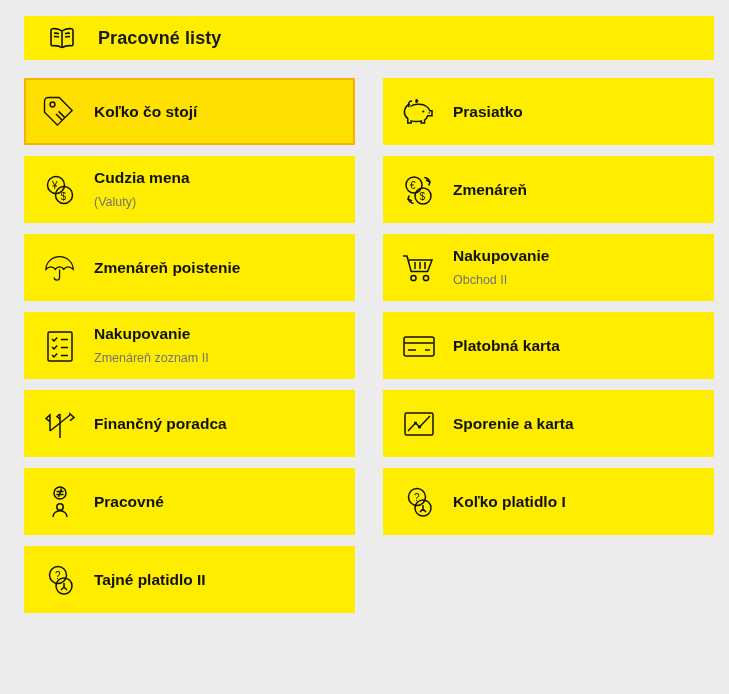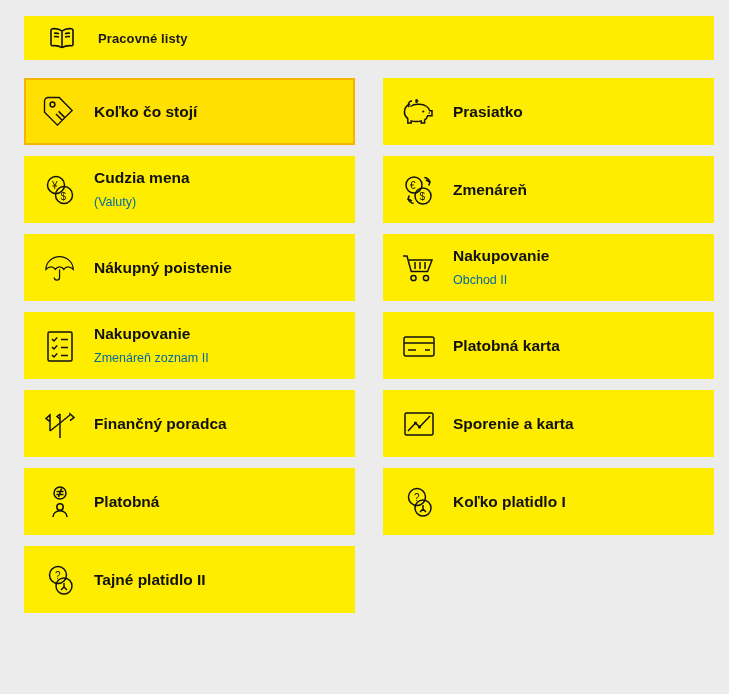--- a/index.html
+++ b/index.html
@@ -26,21 +26,21 @@
     align-items: center;
     gap: 14px;
     background: #ffed00;
     height: 44px;
     padding: 0 16px;
     box-sizing: border-box;
     width: 690px;
     margin-bottom: 18px;
   }
   .header-title {
-    font-size: 13px;
+    font-size: 18px;
     font-weight: bold;
     color: #1a1a1a;
     letter-spacing: 0.1px;
   }
   
   .grid {
     display: grid;
     grid-template-columns: 331px 331px;
     column-gap: 28px;
     row-gap: 11px;
@@ -75,21 +75,21 @@
     justify-content: center;
     line-height: 1.15;
   }
   .card-title {
     font-size: 15.5px;
     font-weight: bold;
     color: #111111;
   }
   .card-sub {
     font-size: 12.5px;
-    color: #0369a1;
+    color: #737373;
     margin-top: 8px;
   }
   .card-sub:empty { display: none; }
   svg { display: block; }
 </style>
 </head>
 <body>
 
 <div class="page">
 
@@ -174,21 +174,21 @@
     </div>
 
     <div class="card">
       <span class="card-icon">
         <svg width="40" height="38" viewBox="0 0 40 38" fill="none" stroke="#111" stroke-width="1.5">
           <path d="M4 21c0-8.3 7.2-15 16-15s16 6.7 16 15c0 0-3-3-6-3s-5 3-5 3-2-3-5-3-5 3-5 3-2-3-5-3-6 3-6 3z" transform="scale(0.85) translate(3,3)"></path>
           <path d="M20 21v9.5c0 1.7-1.4 3-3.1 3-1.7 0-3.1-1.3-3.1-3" transform="scale(0.85) translate(3,3)"></path>
         </svg>
       </span>
       <span class="card-text">
-        <span class="card-title">Nákupný poistenie</span>
+        <span class="card-title">Zmenáreň poistenie</span>
 
       </span>
     </div>
 
     <div class="card">
       <span class="card-icon">
         <svg width="40" height="36" viewBox="0 0 40 36" fill="none" stroke="#111" stroke-width="1.5">
           <path d="M4 6h4l4.2 15.5h16.4L33 10H10"></path>
           <circle cx="14.5" cy="28" r="2.6"></circle>
           <circle cx="27" cy="28" r="2.6"></circle>
@@ -267,21 +267,21 @@
     <div class="card">
       <span class="card-icon">
         <svg width="40" height="40" viewBox="0 0 40 40" fill="none" stroke="#111" stroke-width="1.5">
           <circle cx="20" cy="11" r="6"></circle>
           <path d="M16.5 9.5h7M16.5 12.5h7M21.5 6.5l-3 8.5"></path>
           <circle cx="20" cy="25" r="3.2"></circle>
           <path d="M13 35c0-3.6 3.1-6.2 7-6.2s7 2.6 7 6.2"></path>
         </svg>
       </span>
       <span class="card-text">
-        <span class="card-title">Platobná</span>
+        <span class="card-title">Pracovné</span>
 
       </span>
     </div>
 
     <div class="card">
       <span class="card-icon">
         <svg width="40" height="38" viewBox="0 0 40 38" fill="none" stroke="#111" stroke-width="1.5">
           <circle cx="18" cy="14" r="8.5"></circle>
           <circle cx="24" cy="25" r="8"></circle>
           <text x="15" y="18" font-size="10" fill="#111" stroke="none" font-family="Liberation Sans, sans-serif">?</text>

